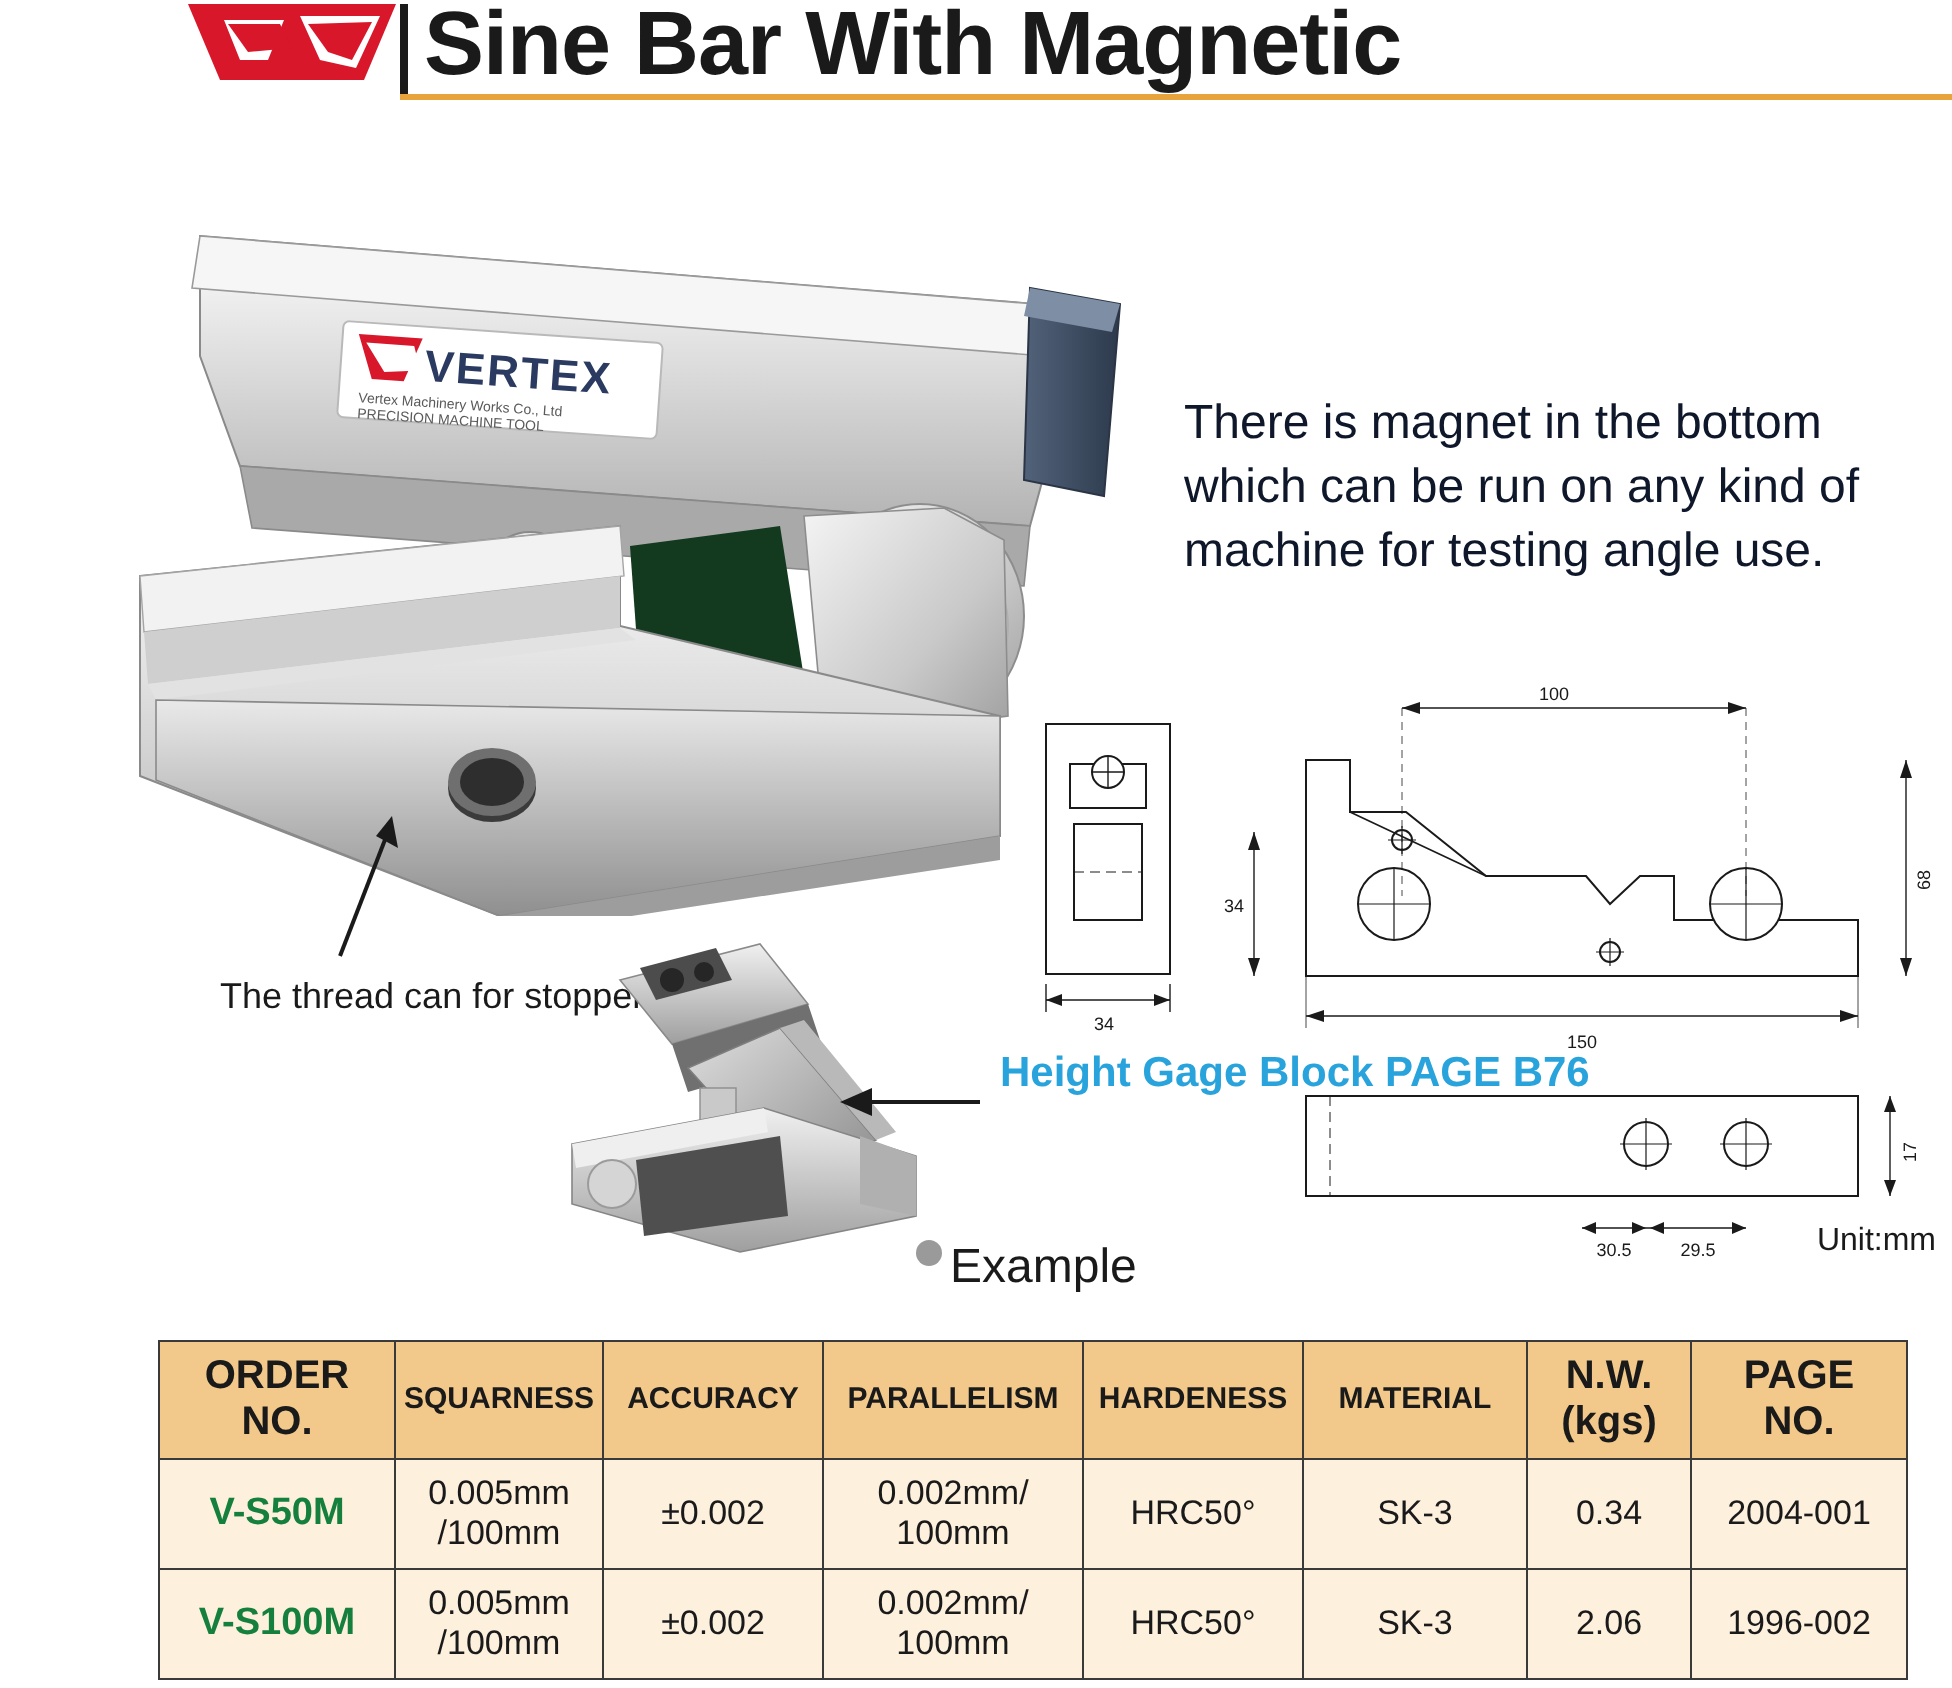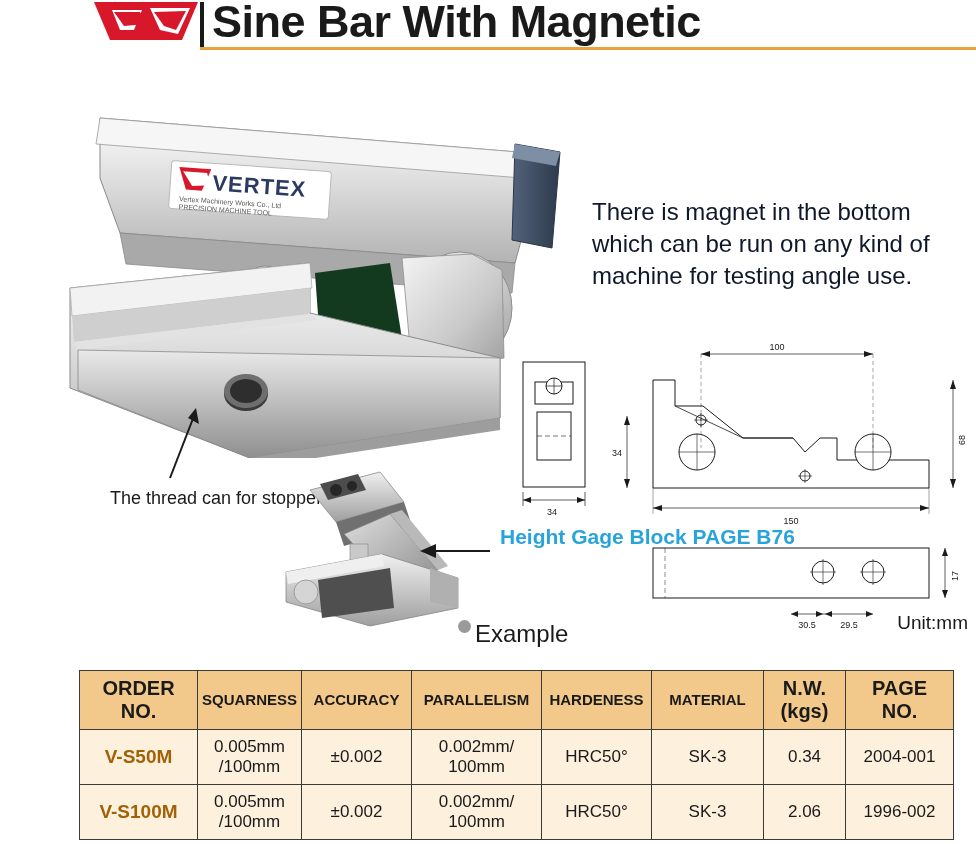--- a/index.html
+++ b/index.html
@@ -115,21 +115,21 @@
 
   
   .drawings {
     position: absolute;
     left: 505px; top: 340px;
     width: 465px; height: 280px;
   }
   .unit-label {
     position: absolute;
     right: 8px; top: 612px;
-    font-size: 19px;
+    font-size: 16px;
     color: #1a1a1a;
     text-align: center;
   }
 
   
   .spec-table {
     position: absolute;
     left: 79px; top: 670px;
     width: 874px;
     border-collapse: collapse;
@@ -154,21 +154,21 @@
   }
   .spec-table tbody td {
     background: #fdf0dd;
     height: 52px;
     font-size: 17px;
     line-height: 20px;
   }
   .spec-table tbody td.order {
     font-size: 19px;
     font-weight: bold;
-    color: #a16207;
+    color: #15803d;
   }
   .col-order  { width: 118px; }
   .col-sq     { width: 104px; }
   .col-acc    { width: 110px; }
   .col-par    { width: 130px; }
   .col-hard   { width: 110px; }
   .col-mat    { width: 112px; }
   .col-nw     { width: 82px; }
   .col-code   { width: 108px; }
   .nowrap { white-space: nowrap; }

